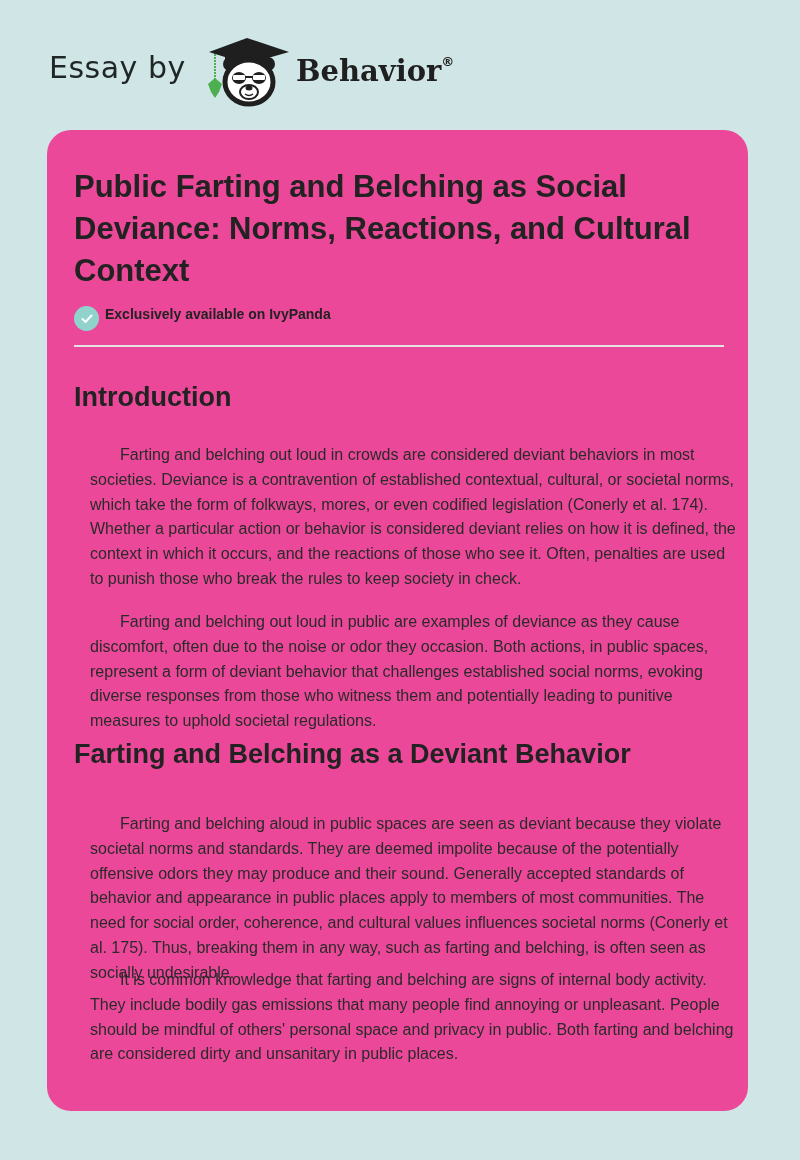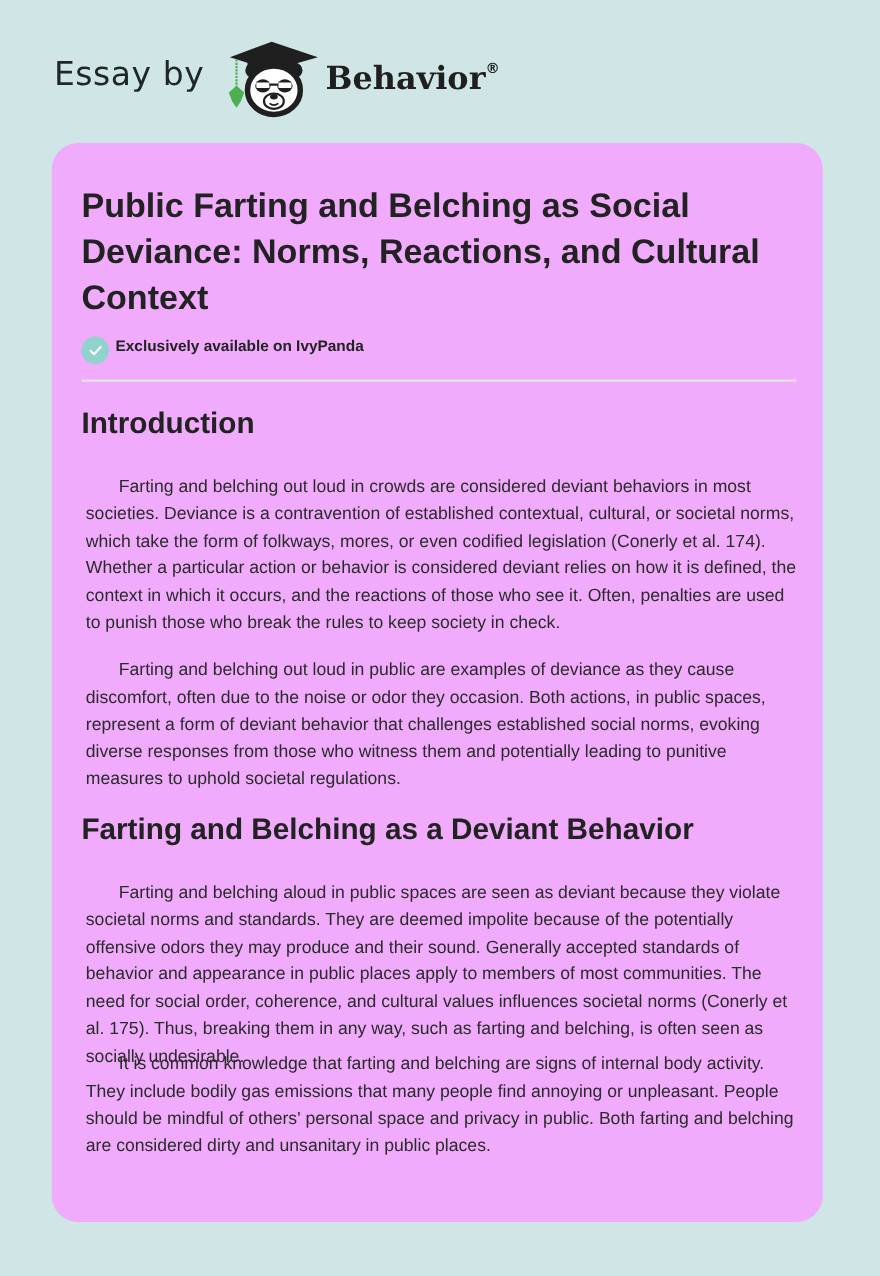--- a/index.html
+++ b/index.html
@@ -54,21 +54,21 @@
       font-weight: bold;
       position: relative;
       top: -4px;
     }
     .card {
       position: absolute;
       left: 47px;
       top: 130px;
       width: 701px;
       height: 981px;
-      background: #f0abfc;
+      background: #ec4899;
       border-radius: 24px;
     }
     .card-inner {
       position: absolute;
       left: 27px;
       top: 0;
       width: 650px;
     }
     h1.title {
       margin: 0;
@@ -114,21 +114,21 @@
     h2 {
       margin: 0;
       position: absolute;
       left: 0;
       font-size: 27px;
       font-weight: bold;
       color: #222;
       line-height: 34px;
     }
     p.para {
-      margin: 4px;
+      margin: 16px;
       position: absolute;
       left: 0;
       width: 652px;
       font-size: 16px;
       line-height: 24.8px;
       color: #2a2a2a;
       text-indent: 30px;
     }
   </style>
 </head>
@@ -172,21 +172,21 @@
       <span class="check-badge">
         <svg width="12" height="10" viewBox="0 0 12 10">
           <polyline points="1.5,5 4.5,8 10.5,1.5" fill="none" stroke="#ffffff" stroke-width="2" stroke-linecap="round" stroke-linejoin="round"></polyline>
         </svg>
       </span>
       <span class="exclusive-text">Exclusively available on IvyPanda</span>
     </div>
 
     <div class="divider"></div>
 
-    <h2 style="top:238px;">Introduction</h2>
+    <h2 style="top:250px;">Introduction</h2>
 
     <p class="para" style="top:297px;">Farting and belching out loud in crowds are considered deviant behaviors in most societies. Deviance is a contravention of established contextual, cultural, or societal norms, which take the form of folkways, mores, or even codified legislation (Conerly et al. 174). Whether a particular action or behavior is considered deviant relies on how it is defined, the context in which it occurs, and the reactions of those who see it. Often, penalties are used to punish those who break the rules to keep society in check.</p>
     <p class="para" style="top:464px;">Farting and belching out loud in public are examples of deviance as they cause discomfort, often due to the noise or odor they occasion. Both actions, in public spaces, represent a form of deviant behavior that challenges established social norms, evoking diverse responses from those who witness them and potentially leading to punitive measures to uphold societal regulations.</p>
 
     <h2 style="top:607px;">Farting and Belching as a Deviant Behavior</h2>
 
     <p class="para" style="top:666px;">Farting and belching aloud in public spaces are seen as deviant because they violate societal norms and standards. They are deemed impolite because of the potentially offensive odors they may produce and their sound. Generally accepted standards of behavior and appearance in public places apply to members of most communities. The need for social order, coherence, and cultural values influences societal norms (Conerly et al. 175). Thus, breaking them in any way, such as farting and belching, is often seen as socially undesirable.</p>
     <p class="para" style="top:822px;">It is common knowledge that farting and belching are signs of internal body activity. They include bodily gas emissions that many people find annoying or unpleasant. People should be mindful of others' personal space and privacy in public. Both farting and belching are considered dirty and unsanitary in public places.</p>
   </div>
 </main>

